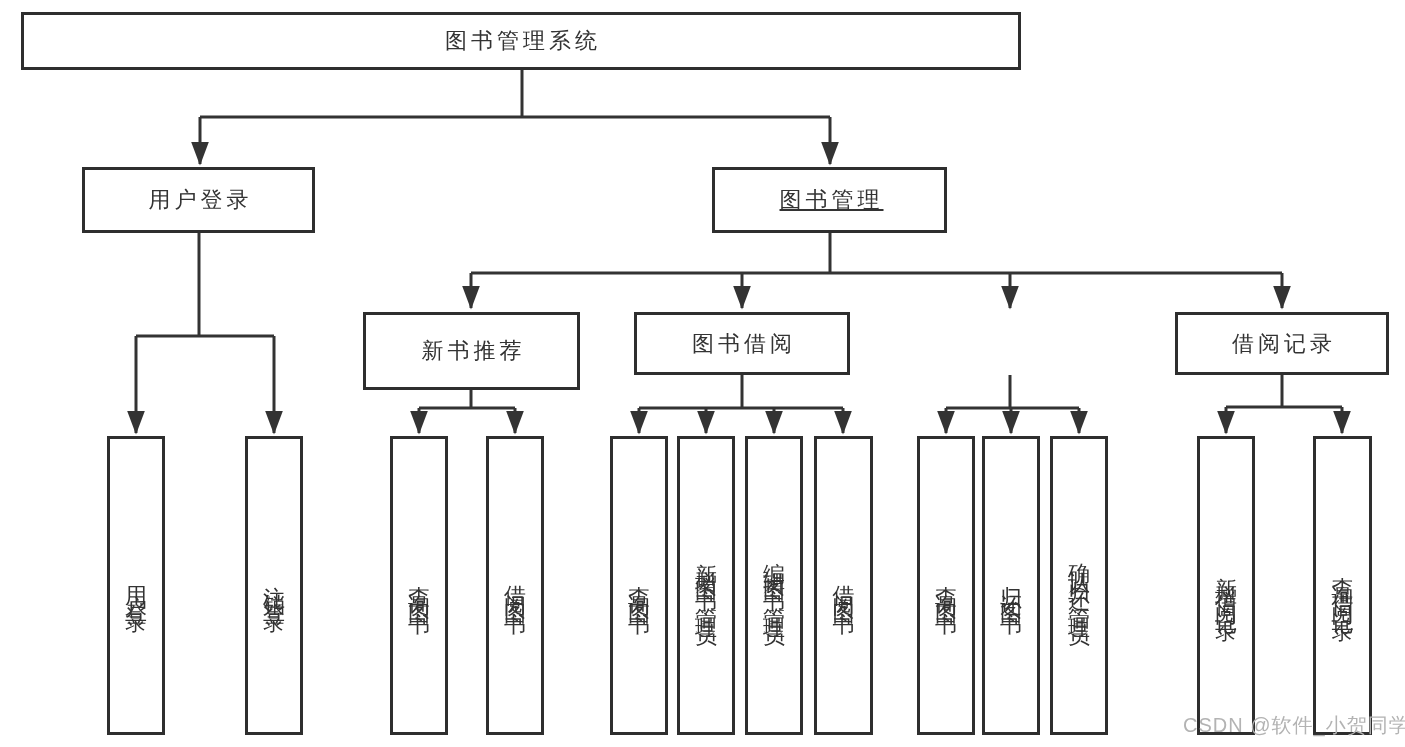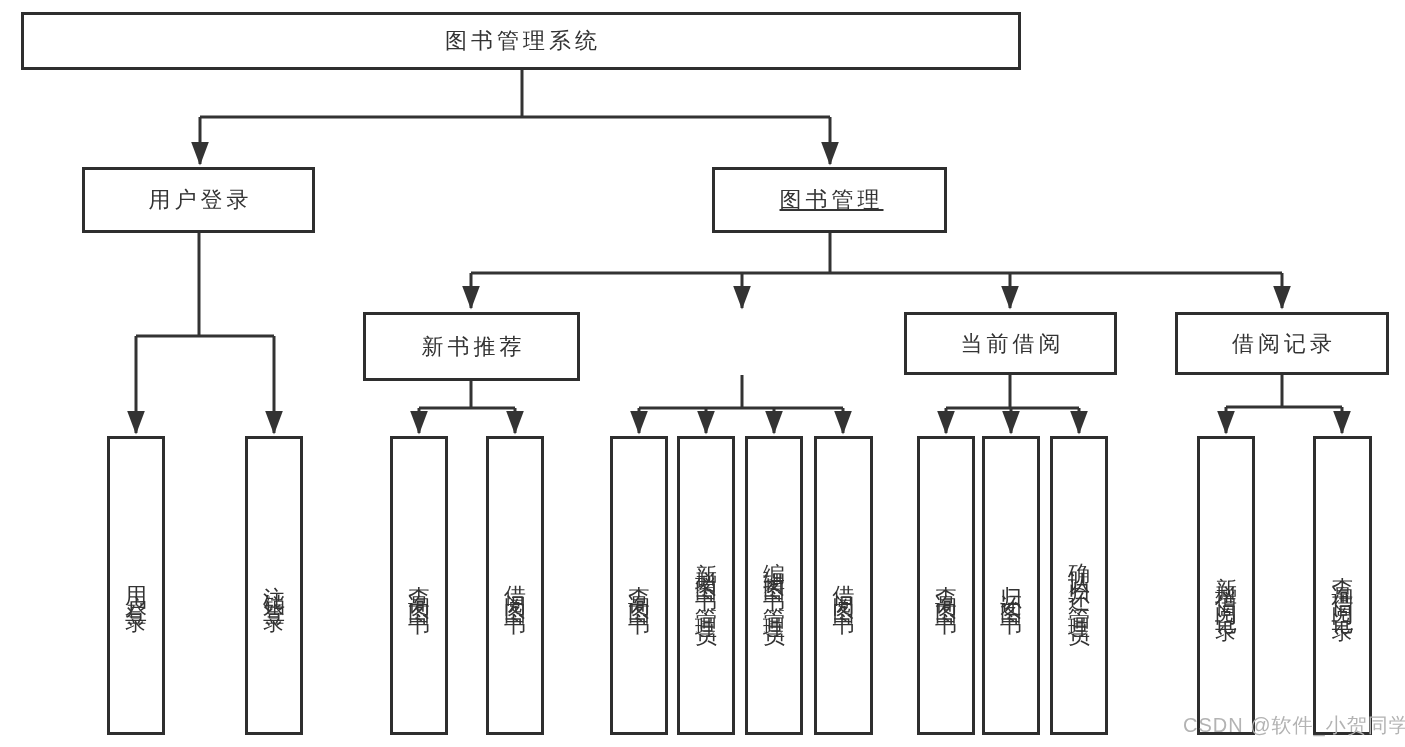--- a/index.html
+++ b/index.html
@@ -110,22 +110,22 @@
       <path d="M1226,407 V433" marker-end="url(#arrow)"></path>
       <path d="M1342,407 V433" marker-end="url(#arrow)"></path>
     </g>
   </svg>
 
   <div class="box" style="left:21px;top:12px;width:1000px;height:58px;">图书管理系统</div>
 
   <div class="box" style="left:82px;top:167px;width:233px;height:66px;">用户登录</div>
   <div class="box" style="left:712px;top:167px;width:235px;height:66px;text-decoration:underline;">图书管理</div>
 
-  <div class="box" style="left:363px;top:312px;width:217px;height:69px;">新书推荐</div>
-  <div class="box" style="left:904px;top:312px;width:213px;height:63px;">当前借阅</div>
+  <div class="box" style="left:363px;top:312px;width:217px;height:78px;">新书推荐</div>
+  <div class="box" style="left:634px;top:312px;width:216px;height:63px;">图书借阅</div>
   <div class="box" style="left:1175px;top:312px;width:214px;height:63px;">借阅记录</div>
 
   <div class="leaf" style="left:107px;top:436px;width:58px;height:299px;">
     <span>用户登录</span>
   </div>
   <div class="leaf" style="left:245px;top:436px;width:58px;height:299px;">
     <span>注销登录</span>
   </div>
 
   <div class="leaf" style="left:390px;top:436px;width:58px;height:299px;">

